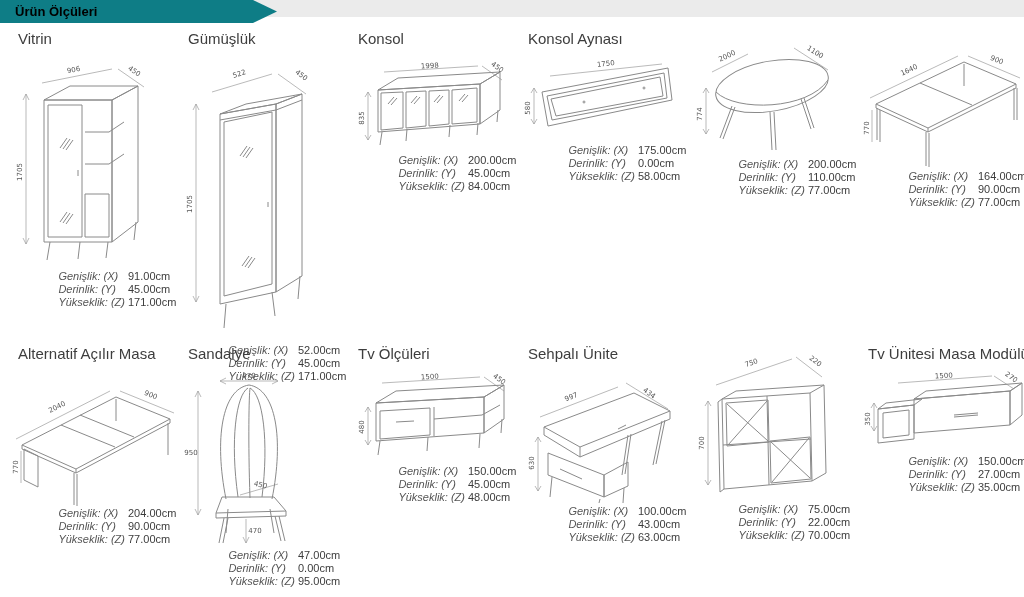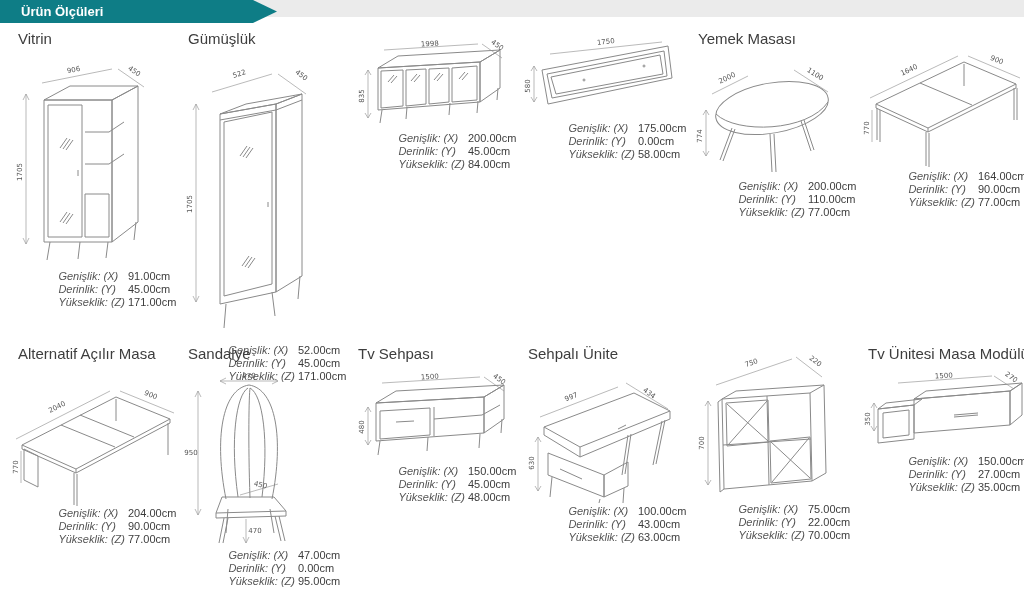--- a/index.html
+++ b/index.html
@@ -3,22 +3,22 @@
 <meta charset="utf-8">
 <style>
   html,body{margin:0;padding:0;}
   body{
     width:1024px;height:597px;position:relative;overflow:hidden;
     background:#ffffff;font-family:"Liberation Sans",sans-serif;
   }
   .topstrip{position:absolute;top:0;left:0;width:1024px;height:17px;background:#ebebeb;}
   .banner{
     position:absolute;top:0;left:0;width:277px;height:23px;background:#0e7d86;
-    color:#ffffff;font-size:13px;font-weight:bold;line-height:23px;
-    padding-left:21px;box-sizing:border-box;
+    color:#000000;font-size:13px;font-weight:bold;line-height:23px;
+    padding-left:15px;box-sizing:border-box;
     clip-path:polygon(0 0,253px 0,277px 50%,253px 100%,0 100%);
   }
   .row{position:absolute;left:12px;display:grid;grid-template-columns:repeat(6,170px);}
   .row1{top:30px;}
   .row2{top:345px;}
   .cell{position:relative;}
   .ptitle{font-size:15px;color:#3d3d3d;padding-left:6px;height:22px;white-space:nowrap;}
   .draw svg{display:block;}
   .specs{margin-left:auto;margin-right:2px;border-collapse:collapse;font-size:11px;color:#3c3c3c;}
   .specs td{padding:0;line-height:13px;white-space:nowrap;}
@@ -140,20 +140,21 @@
           </tr>
       <tr>
             <td class="lab">Yükseklik: (Z)</td>
             <td class="val">171.00cm</td>
           </tr>
     </tbody>
       </table>
   </div>
 
   <div class="cell">
+    <div class="ptitle">Konsol</div>
     <div class="draw">
       <svg width="165" height="102" viewBox="0 0 165 102">
         <g class="dim">
           <line x1="32" y1="20" x2="126" y2="14"></line>
             <line x1="130" y1="14" x2="150" y2="28"></line>
           <line x1="16" y1="40" x2="16" y2="88"></line>
           <polyline points="13,45 16,40 19,45"></polyline>
             <polyline points="13,83 16,88 19,83"></polyline>
         </g>
         <g class="ln">
@@ -195,20 +196,21 @@
           </tr>
       <tr>
             <td class="lab">Yükseklik: (Z)</td>
             <td class="val">84.00cm</td>
           </tr>
     </tbody>
       </table>
   </div>
 
   <div class="cell">
+    <div class="ptitle">Konsol Aynası</div>
     <div class="draw">
       <svg width="165" height="92" viewBox="0 0 165 92">
         <g class="dim">
           <line x1="28" y1="24" x2="140" y2="12"></line>
           <line x1="12" y1="36" x2="12" y2="72"></line>
           <polyline points="9,41 12,36 15,41"></polyline>
             <polyline points="9,67 12,72 15,67"></polyline>
         </g>
         <g class="ln">
           <polygon points="20,40 146,16 150,48 26,74"></polygon>
@@ -233,21 +235,20 @@
           </tr>
       <tr>
             <td class="lab">Yükseklik: (Z)</td>
             <td class="val">58.00cm</td>
           </tr>
     </tbody>
       </table>
   </div>
 
   <div class="cell">
-    <div class="ptitle">Yemek Masası</div>
     <div class="draw">
       <svg width="160" height="128" viewBox="0 0 160 128">
         <g class="dim">
           <line x1="20" y1="42" x2="56" y2="24"></line>
             <line x1="102" y1="18" x2="136" y2="40"></line>
           <line x1="14" y1="58" x2="14" y2="104"></line>
           <polyline points="11,63 14,58 17,63"></polyline>
             <polyline points="11,99 14,104 17,99"></polyline>
         </g>
         <g class="ln">
@@ -427,21 +428,21 @@
           </tr>
       <tr>
             <td class="lab">Yükseklik: (Z)</td>
             <td class="val">95.00cm</td>
           </tr>
     </tbody>
       </table>
   </div>
 
   <div class="cell">
-    <div class="ptitle">Tv Sehpası</div>
+    <div class="ptitle">Tv Ölçüleri</div>
     <div class="draw">
       <svg width="165" height="98" viewBox="0 0 165 98">
         <g class="dim">
           <line x1="30" y1="16" x2="128" y2="10"></line>
             <line x1="132" y1="10" x2="152" y2="24"></line>
           <line x1="16" y1="40" x2="16" y2="78"></line>
           <polyline points="13,45 16,40 19,45"></polyline>
             <polyline points="13,73 16,78 19,73"></polyline>
         </g>
         <g class="ln">

